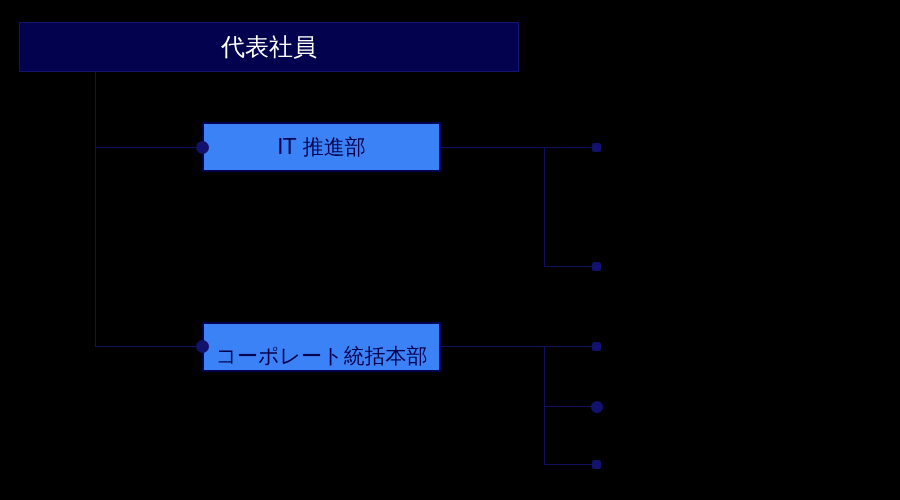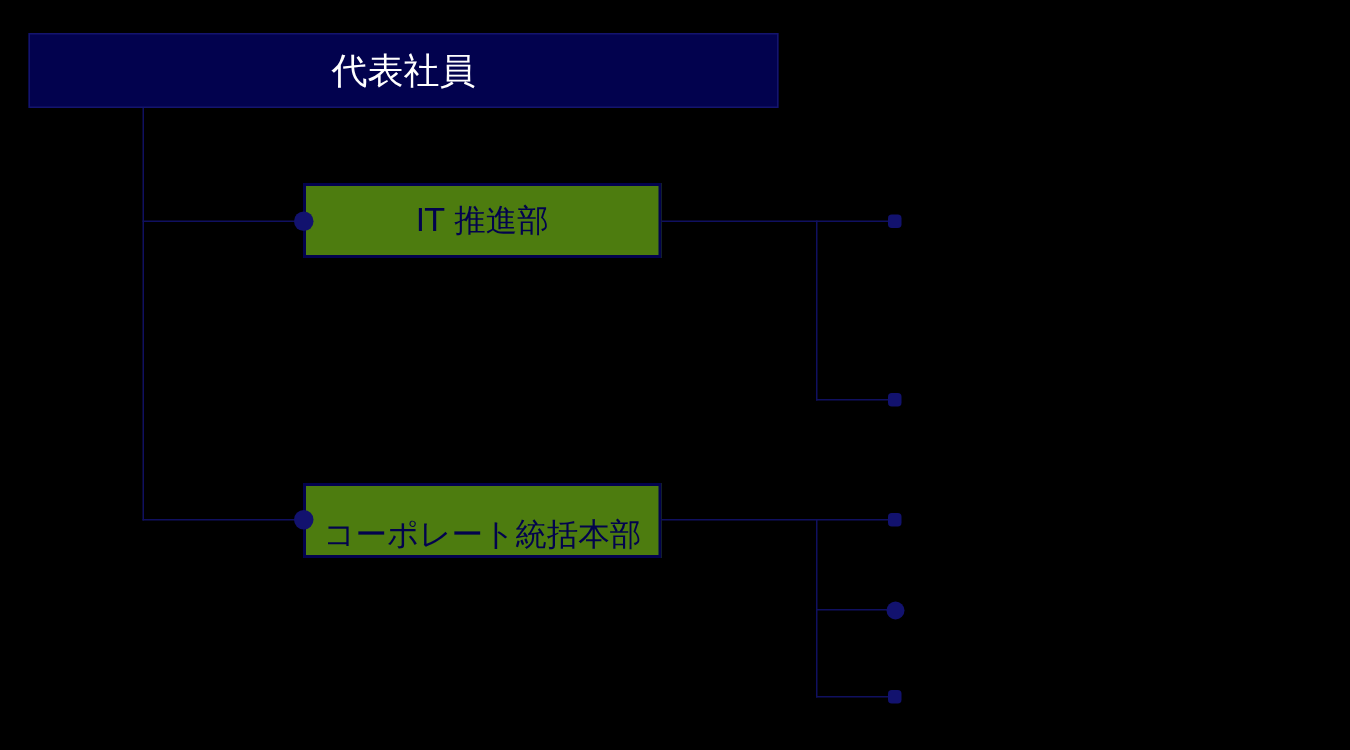--- a/index.html
+++ b/index.html
@@ -31,21 +31,21 @@
     height: 50px;
     background: #02024e;
     border: 1px solid #14146e;
     color: #ffffff;
     font-size: 24px;
   }
   .dept-node {
     left: 202px;
     width: 239px;
     height: 50px;
-    background: #4d7c0f;
+    background: #3b82f6;
     border: 2px solid #02024e;
     color: #02024e;
     font-size: 21px;
     font-weight: 500;
   }
   .dept-it   { top: 122px; }
   .dept-corp { top: 322px; align-items: flex-end; }
 
   .hline, .vline {
     position: absolute;

